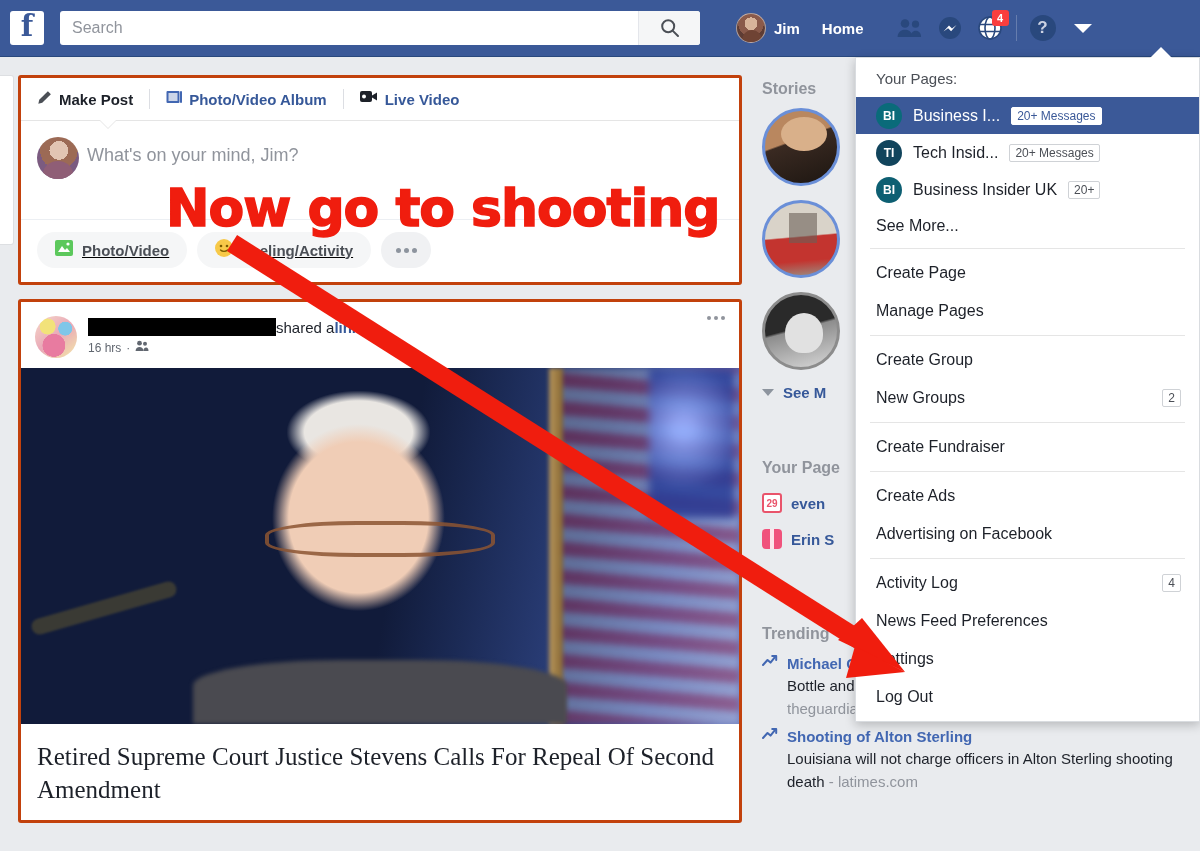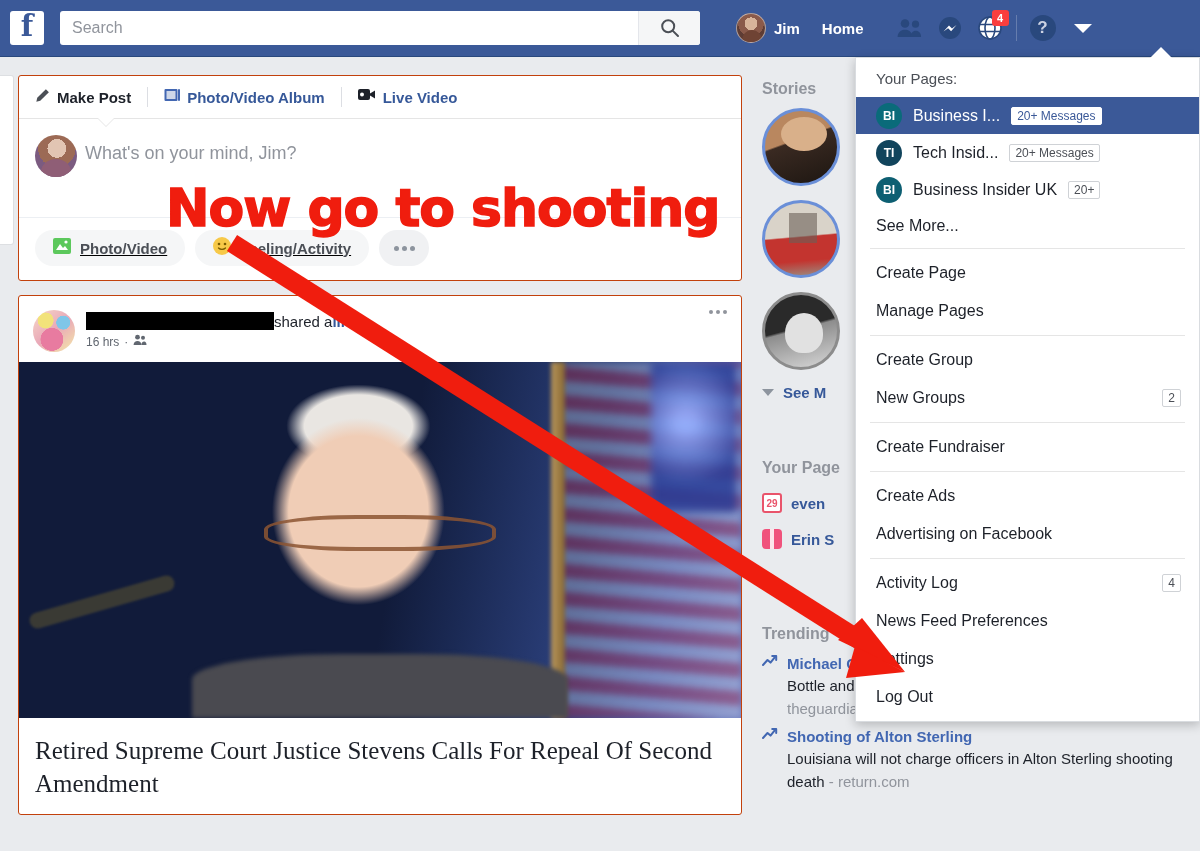--- a/index.html
+++ b/index.html
@@ -84,21 +84,21 @@
 
   
   .page-bg { position:absolute; left:0; top:57px; width:1200px; height:794px; background:#e9ebee; }
   .left-sliver {
     position:absolute; left:0; top:75px; width:14px; height:170px;
     background:#fff; border:1px solid #dddfe2; border-left:0; border-radius:0 3px 3px 0;
   }
 
   
   .feed { position:absolute; left:18px; top:75px; width:724px; }
-  .card { background:#fff; border:1px solid #c2410c; border-radius:3px; }
+  .card { background:#fff; border:3px solid #c2410c; border-radius:3px; }
 
   
   .composer { margin-bottom:14px; }
   .composer-tabs { display:flex; align-items:center; height:43px; border-bottom:1px solid #e5e5e5; position:relative; }
   .ctab { display:flex; align-items:center; gap:7px; padding:0 16px; height:43px; cursor:pointer; }
   .ctab-label { font-size:15px; font-weight:bold; color:#365899; }
   .ctab.active .ctab-label { color:#1d2129; }
   .ctab-sep { width:1px; height:20px; background:#dcdee3; }
   .tab-notch {
     position:absolute; left:78px; bottom:-8px;
@@ -422,21 +422,21 @@
         <span class="trend-arrow">
           <svg width="16" height="14" viewBox="0 0 16 14">
               <path d="M1 11 5.5 6l3 2.6L13.5 2.4" stroke="#4267B2" stroke-width="2" fill="none" stroke-linecap="round" stroke-linejoin="round"></path>
               <path d="M10.2 2h4v4" stroke="#4267B2" stroke-width="2" fill="none" stroke-linecap="round" stroke-linejoin="round"></path>
             </svg>
         </span>
         <div>
           <div class="trend-title">Shooting of Alton Sterling</div>
           <div class="trend-desc">
             <span>Louisiana will not charge officers in Alton Sterling shooting death</span>
-            <span class="trend-src">- return.com</span>
+            <span class="trend-src">- latimes.com</span>
           </div>
         </div>
       </div>
     </div>
   </div>
 
   <svg class="arrow-svg" viewBox="0 0 1200 851">
     <path d="M232 243 L872 648" stroke="#f01d0e" stroke-width="19" fill="none" stroke-linecap="butt"></path>
     <path d="M905 672 L838 640 L862 618 Z" fill="#f01d0e"></path>
     <path d="M905 672 L846 678 L855 646 Z" fill="#f01d0e"></path>

